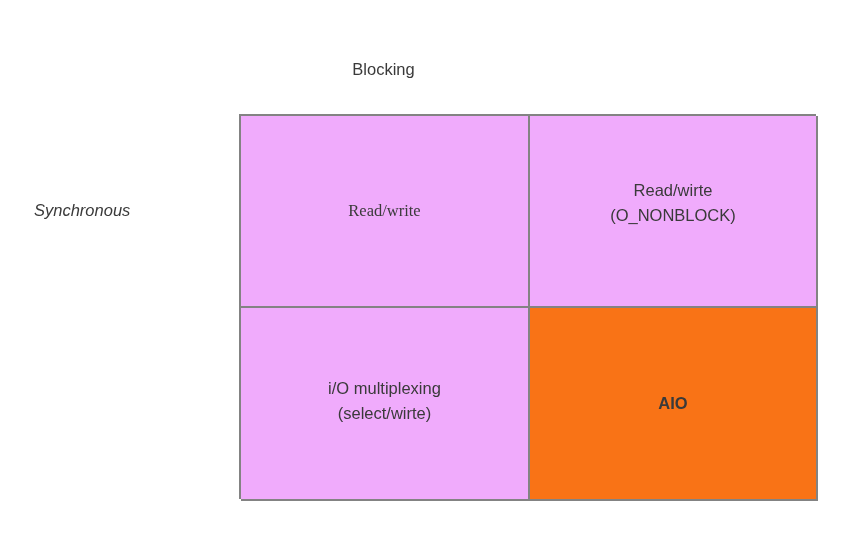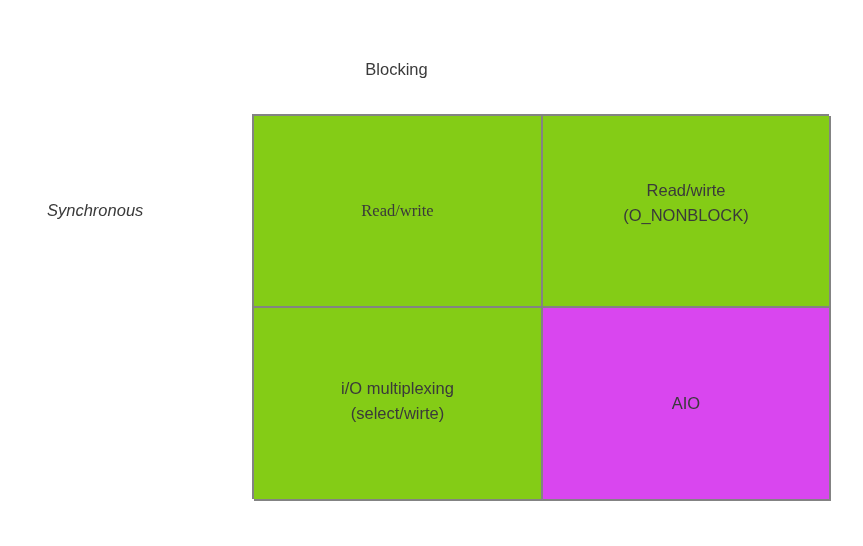--- a/index.html
+++ b/index.html
@@ -13,21 +13,21 @@
     position: relative;
     overflow: hidden;
     font-family: "Liberation Sans", sans-serif;
     color: #3a3a3a;
     -webkit-font-smoothing: antialiased;
   }
 
   
   #figure {
     position: absolute;
-    left: 17px;
+    left: 4px;
     top: 0;
     width: 799px;
     height: 546px;
   }
 
   
   .col-header {
     position: absolute;
     top: 58px;
     height: 22px;
@@ -79,28 +79,29 @@
 
   .cell {
     position: relative;
     border-right: 2px solid #838383;
     border-bottom: 2px solid #838383;
     box-sizing: border-box;
     display: flex;
     flex-direction: column;
     align-items: center;
     justify-content: center;
-    background: #84cc16;
+    background: #f0abfc;
     text-align: center;
     font-size: 16.5px;
     line-height: 25px;
     color: #3a3a3a;
   }
   .cell.highlight {
-    background: #d946ef;
+    background: #f97316;
+    font-weight: bold;
   }
   .cell-line {
     display: block;
     white-space: nowrap;
   }
 
   
   #cell-sync-blocking .cell-stack { transform: translateY(-1px); font-family: Liberation Serif, serif; }
   #cell-sync-nonblocking .cell-stack { transform: translateY(-8px); }
   #cell-async-blocking .cell-stack { transform: translateY(-3px); }

